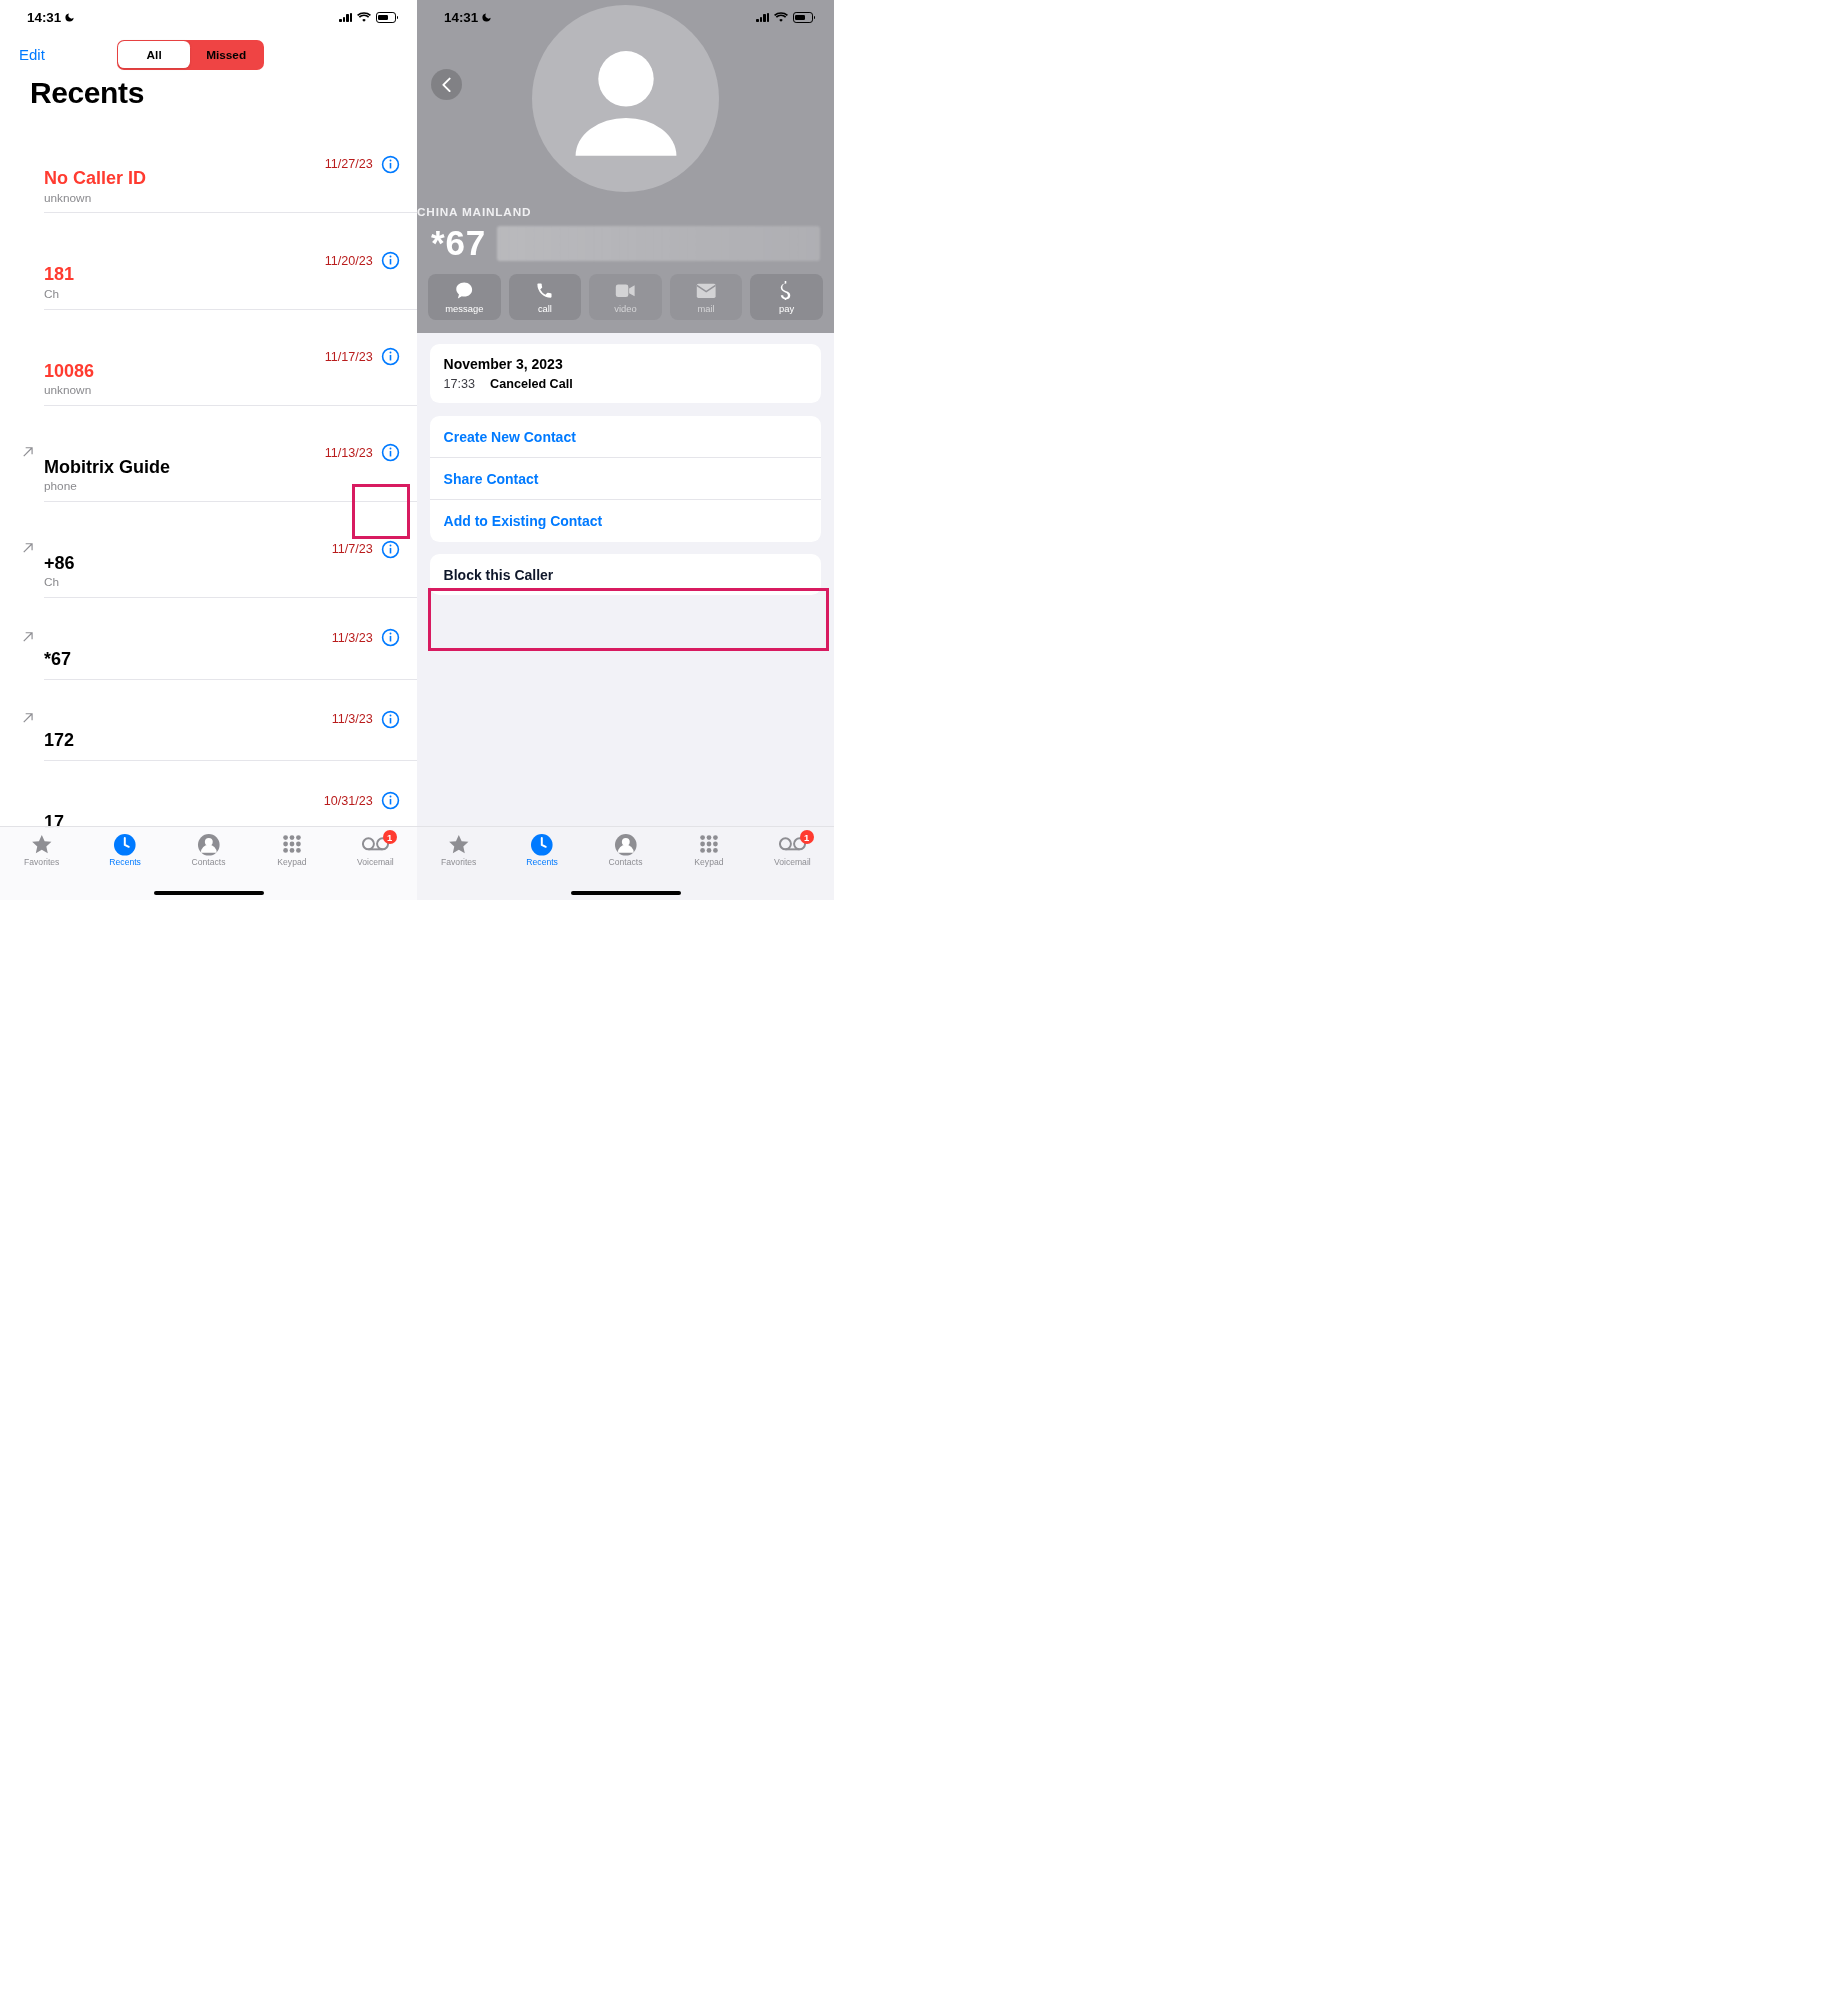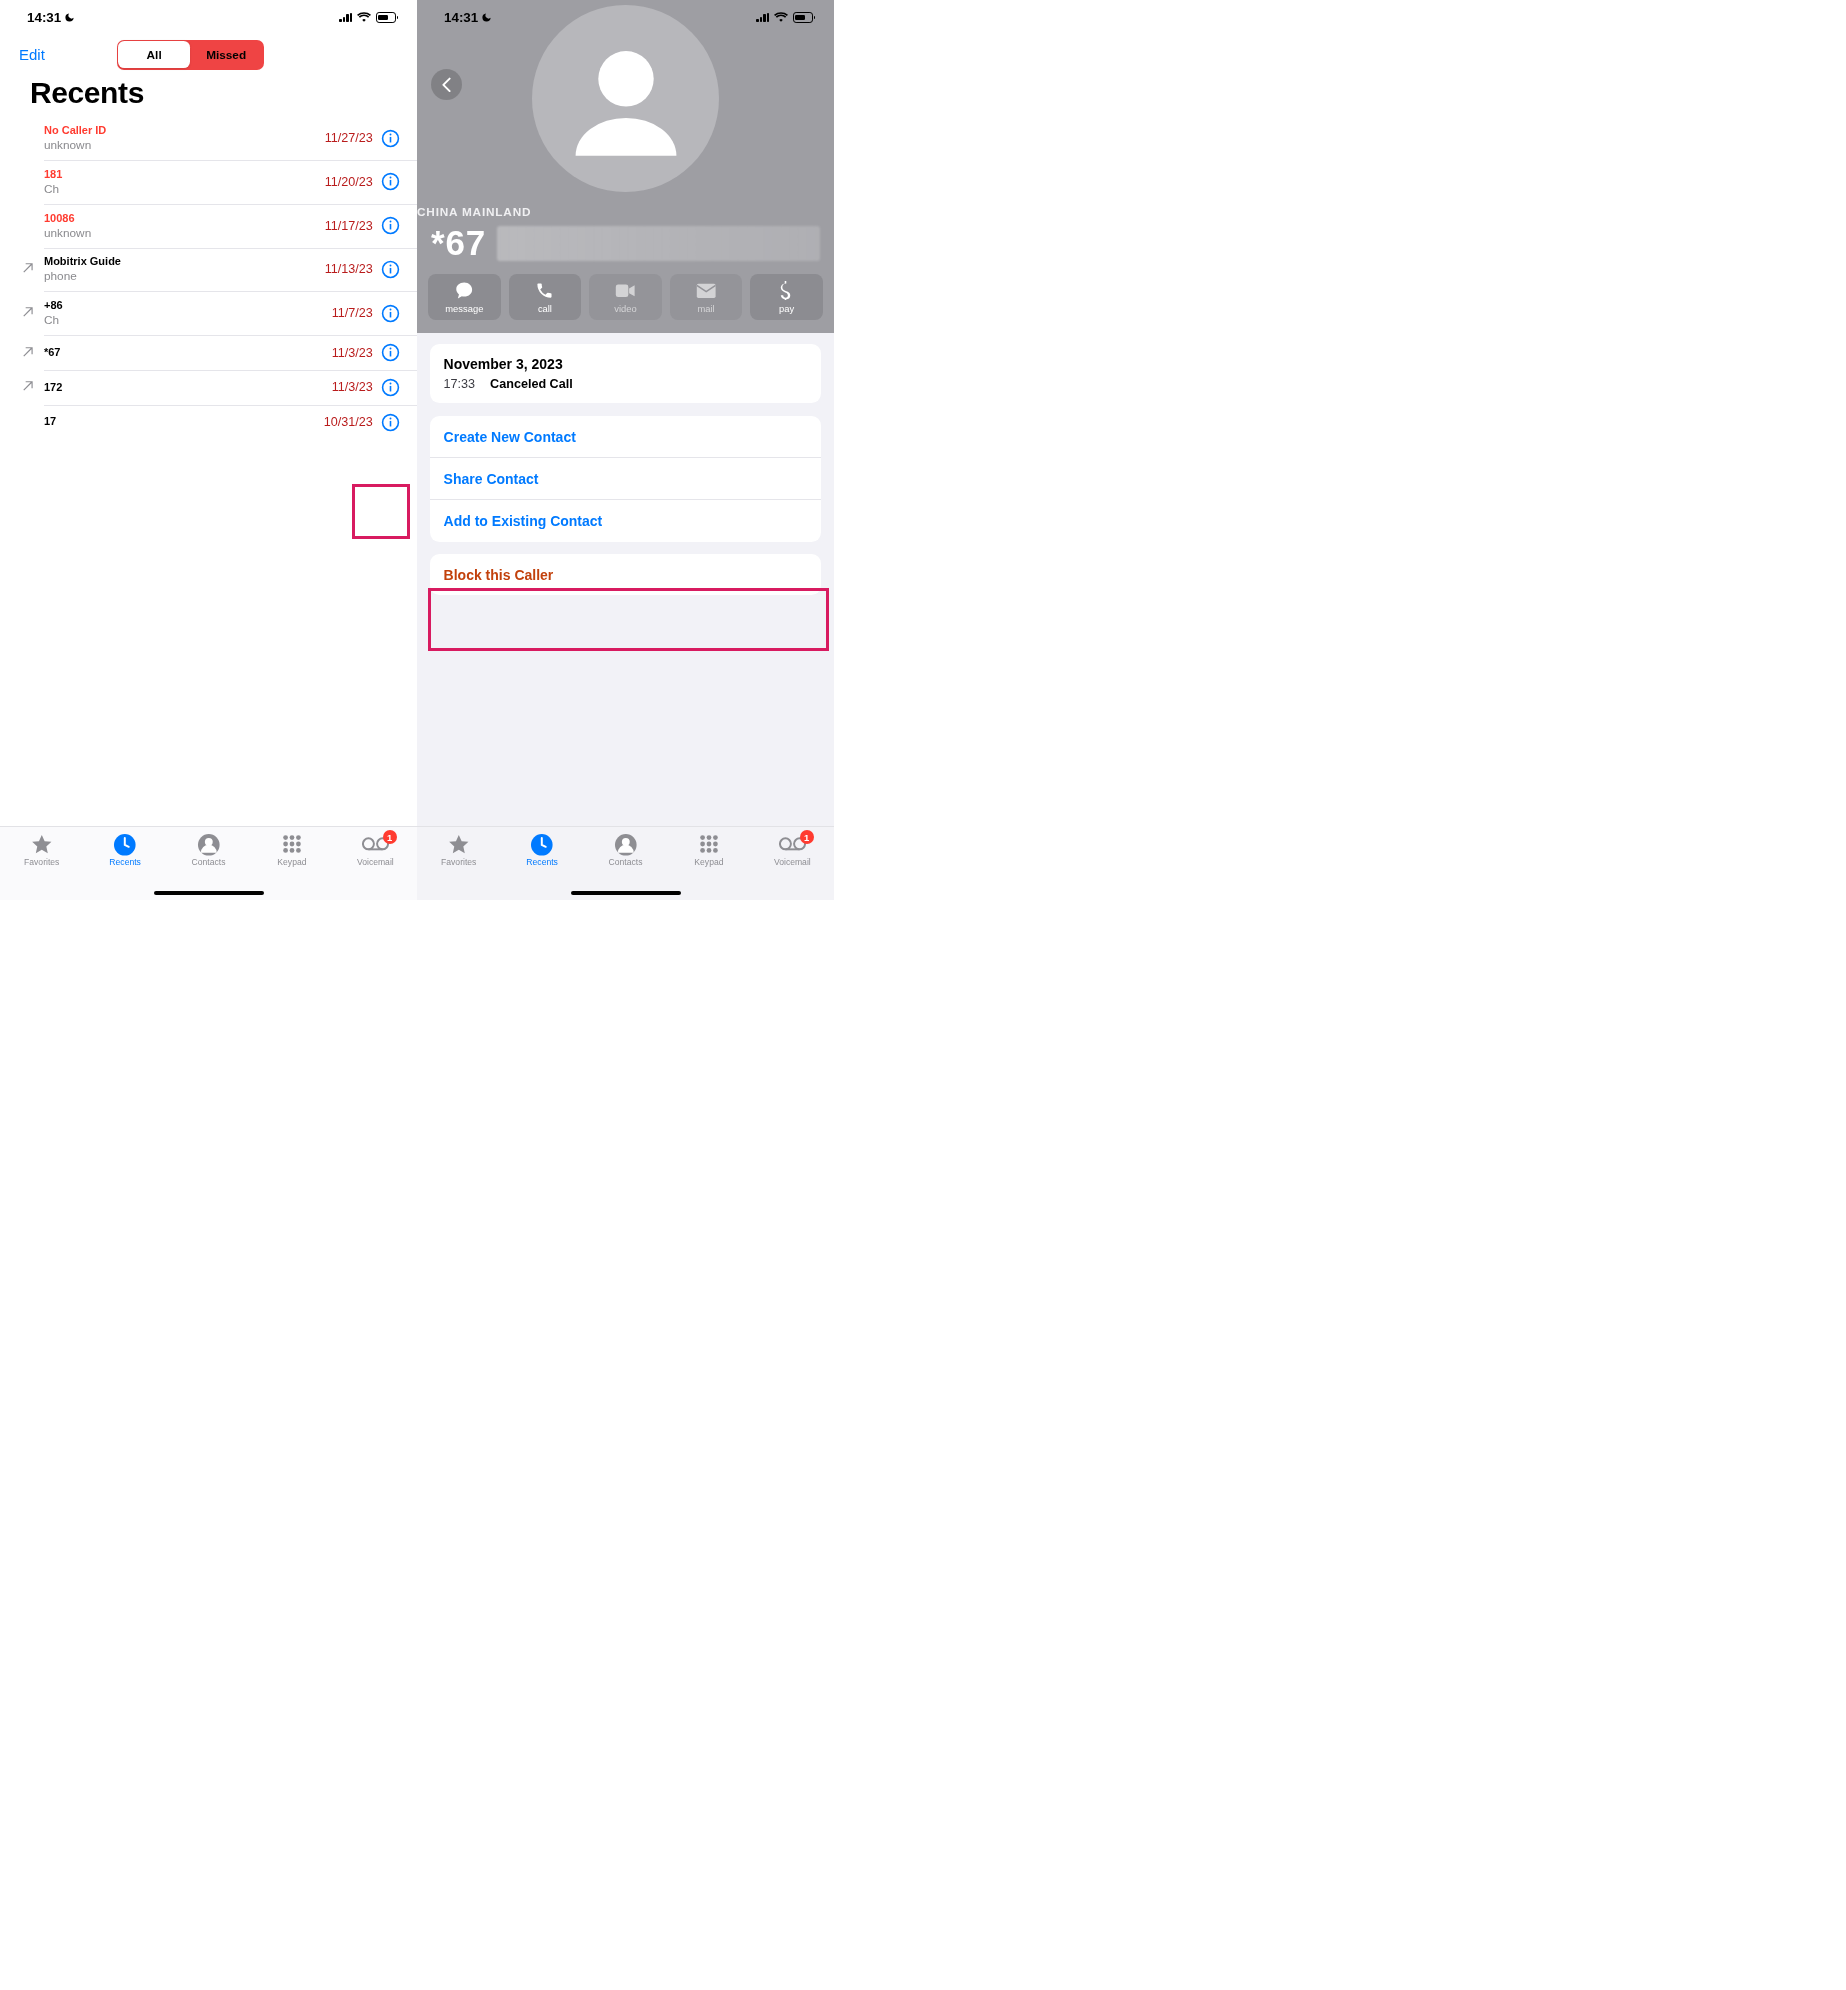--- a/index.html
+++ b/index.html
@@ -30,21 +30,21 @@
   .seg .seg-item { width:72px; height:27px; display:flex; align-items:center; justify-content:center; font-size:11.8px; font-weight:600; color:#000; border-radius:6.3px; }
   .seg .seg-item.active { background:#fff; box-shadow:0 0.8px 2.4px rgba(0,0,0,.12); }
   .big-title { font-size:30px; font-weight:800; padding:0 20.4px 6.3px 30px; letter-spacing:-0.4px; }
 
   .list { }
   .row { display:flex; align-items:center; padding:7.9px 17.3px 7.9px 20.4px; position:relative; }
   .row + .row:before { content:""; position:absolute; left:44px; right:0; top:0; height:0.8px; background:#e5e5ea; }
   .row .dir-icon { width:15.7px; height:15.7px; margin-right:7.9px; flex-shrink:0; display:flex; align-items:center; justify-content:center; }
   .row.no-icon .dir-icon { visibility:hidden; }
   .row .main { flex:1; min-width:0; }
-  .row .name { font-size:11px; font-weight:600; line-height:1.2; }
+  .row .name { font-size:18px; font-weight:600; line-height:1.2;margin-top:44px; }
   .row .name.missed { color:#ff3b30; }
   .row .sub { font-size:11.8px; color:#8a8a8e; margin-top:0.8px; }
   .row .date { font-size:12.6px; color:#b91c1c; margin-right:7.9px; }
   .row .info { width:19px; height:19px; display:flex; align-items:center; justify-content:center; }
   .info svg { display:block; }
   .hl-box { position:absolute; border:3.1px solid #d81b60; pointer-events:none; }
 
   
   .contact-hero { background:#9e9ea3; color:#fff; padding-bottom:0; position:relative; }
   .sb-right .status-bar { color:#000; }
@@ -64,21 +64,21 @@
 
   
   .cards-area { padding:11px 12.6px 0; }
   .card { background:#fff; border-radius:9.4px; margin-bottom:12.6px; overflow:hidden; }
   .card .card-row { padding:12.6px 14px; font-size:14px; }
   .card .card-row + .card-row { border-top:0.8px solid #e5e5ea; }
   .log-card .date-h { font-size:14px; font-weight:700; padding:12.6px 14px 3.1px; }
   .log-card .log-line { display:flex; gap:15px; padding:1.6px 14px 12.6px; font-size:12.6px; }
   .log-card .log-line .t { color:#3c3c43; }
   .blue { color:#007aff; font-weight:600; }
-  .red { color:#c2410c; font-weight:600; }
+  .red { color:#0f172a; font-weight:600; }
 
   
   .tabbar { position:absolute; left:0; right:0; bottom:0; height:74px; background:rgba(250,250,252,.96); border-top:0.8px solid #e2e2e6; display:flex; justify-content:space-around; padding-top:6.3px; }
   .screen.right .tabbar { background:rgba(242,242,247,.96); }
   .tab { flex:1; display:flex; flex-direction:column; align-items:center; font-size:8.6px; color:#8e8e93; }
   .tab.active { color:#007aff; }
   .tab .ticon { height:22px; display:flex; align-items:center; justify-content:center; position:relative; }
   .tab .tlabel { margin-top:1.6px; }
   .badge { position:absolute; top:-3.1px; right:-7.9px; min-width:14px; height:14px; border-radius:7px; background:#ff3b30; color:#fff; font-size:9.4px; font-weight:700; display:flex; align-items:center; justify-content:center; padding:0 3.1px; }
   .home-indicator { position:absolute; bottom:5.5px; left:50%; transform:translateX(-50%); width:110px; height:3.9px; background:#000; border-radius:2.4px; }

